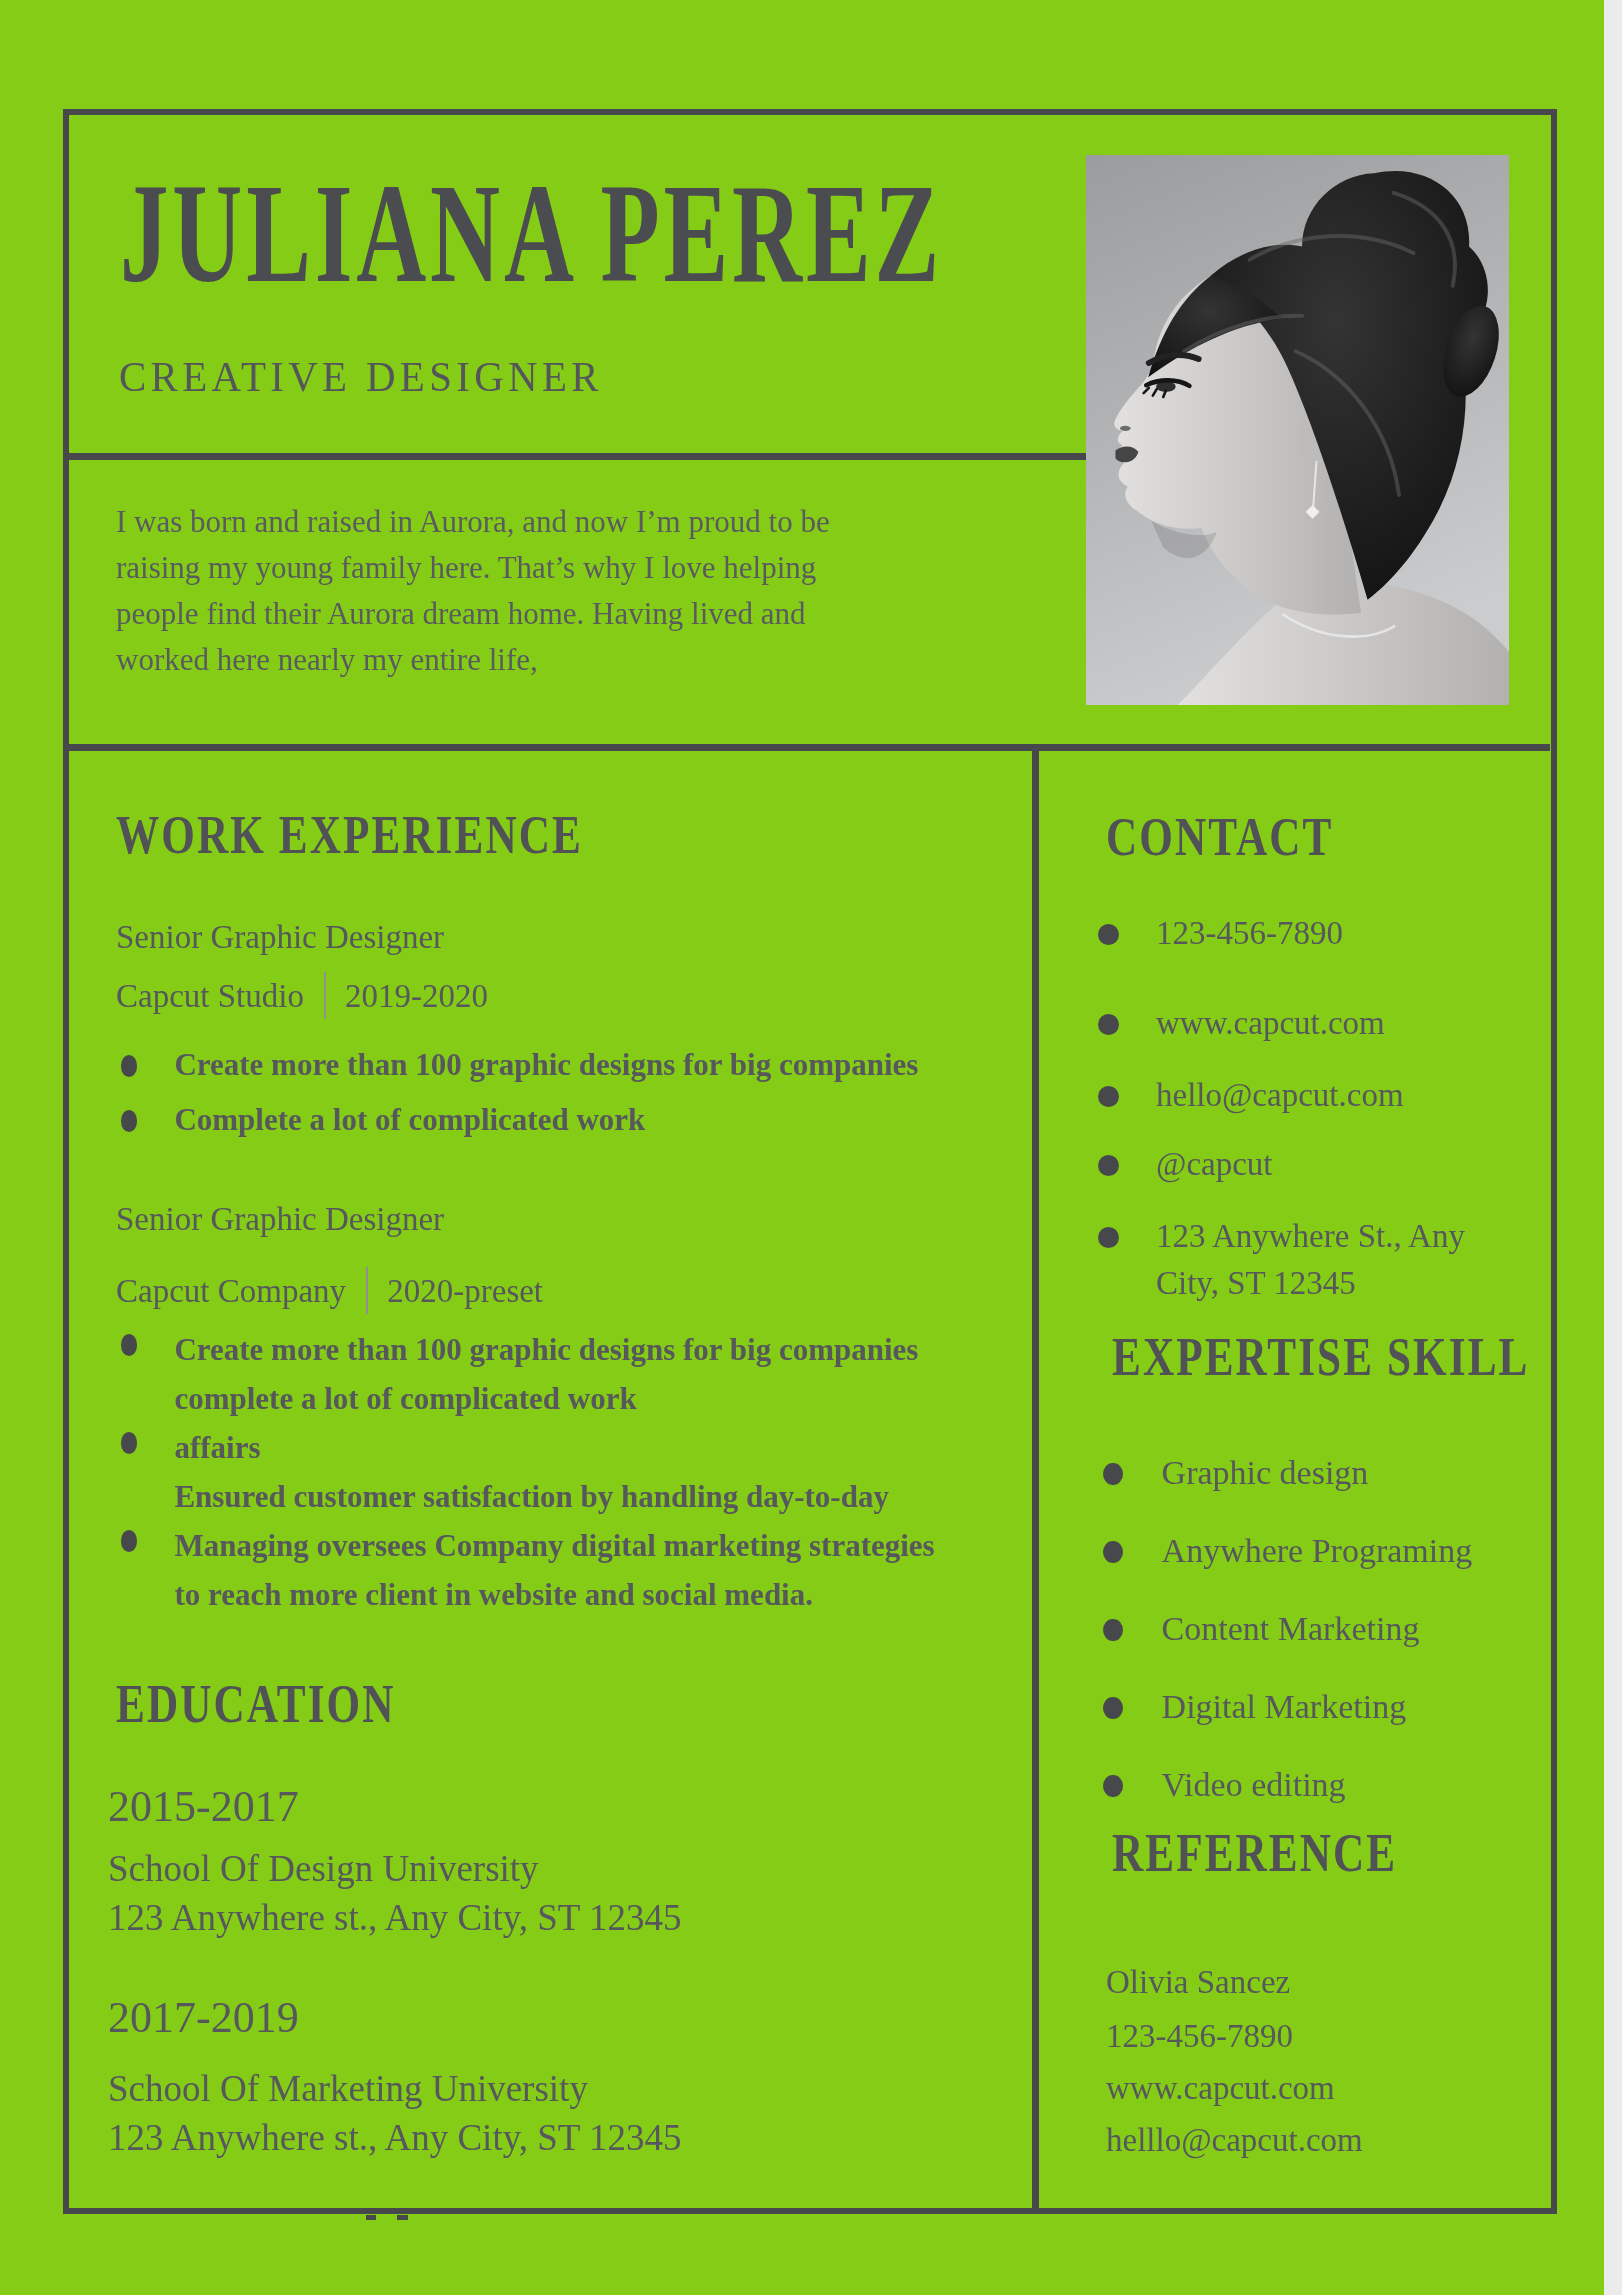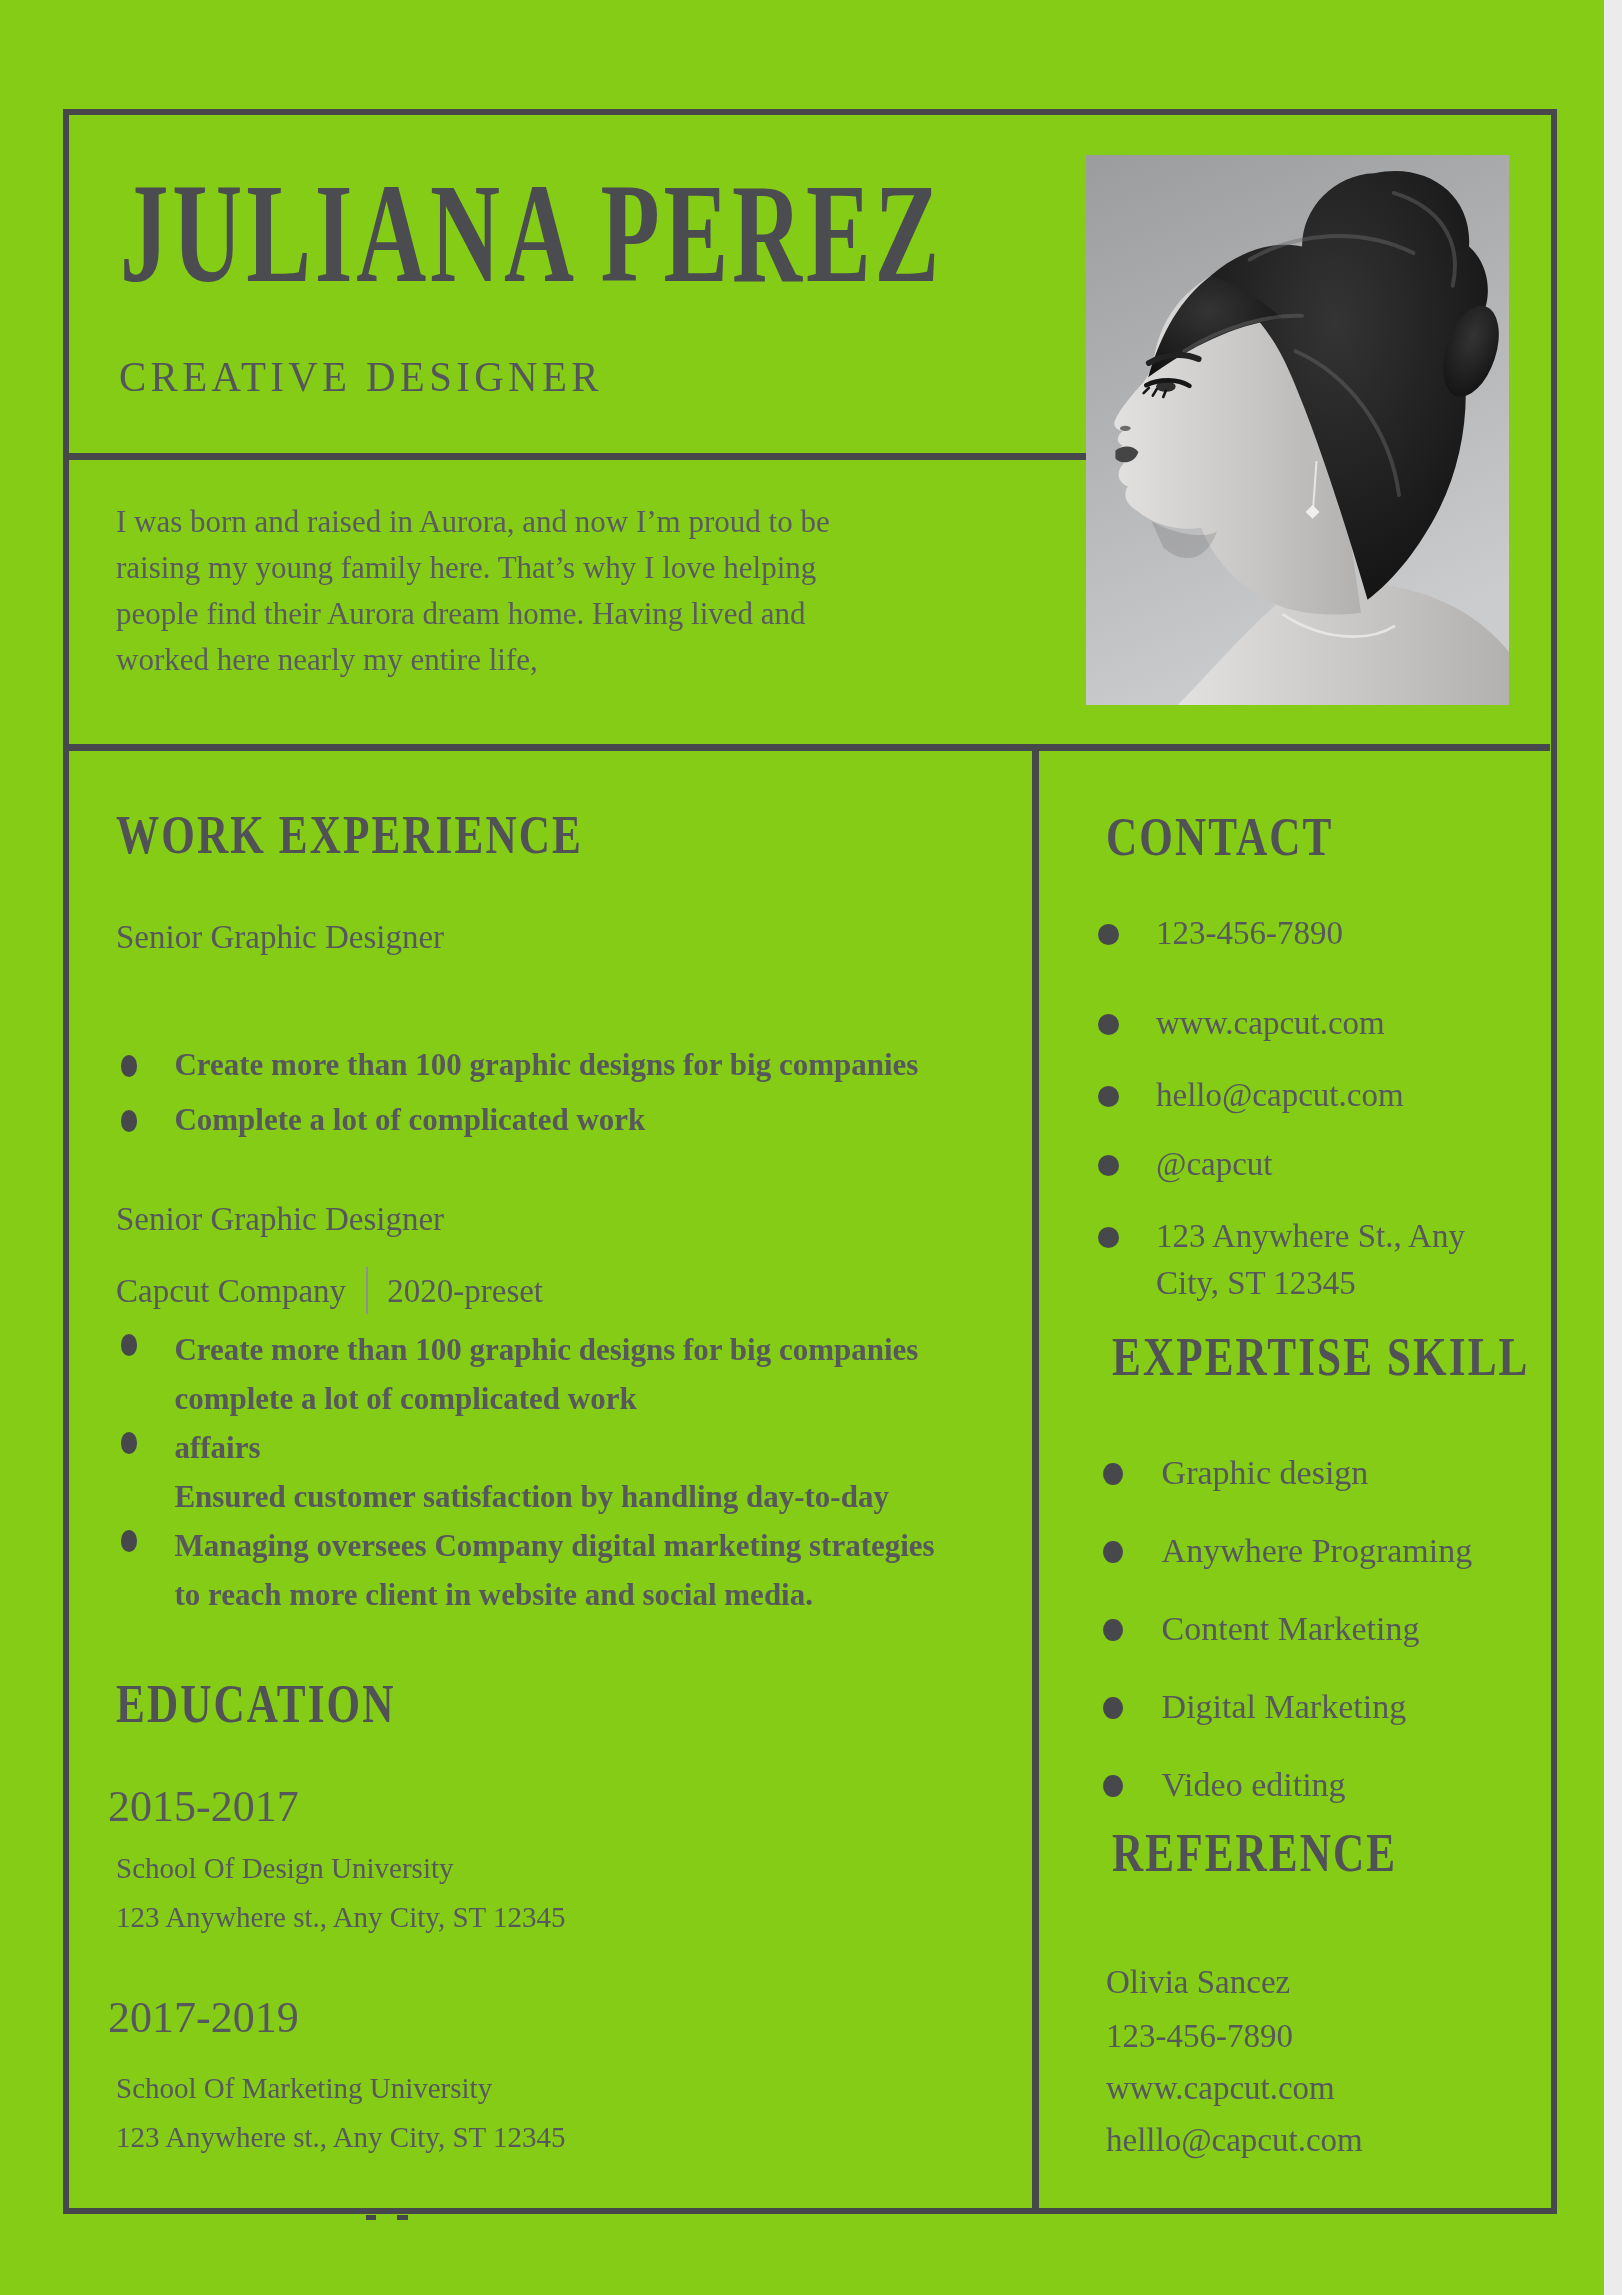--- a/index.html
+++ b/index.html
@@ -78,21 +78,21 @@
   .bullet-dot{
     flex:none;width:16.4px;height:21.6px;border-radius:50%;
     background:#47484b;margin-top:9.2px;margin-right:37px;
   }
   .bullet-text{font-size:31px;line-height:49px;color:#57585c;}
   #job1-bullets .bullet-text{line-height:38px;}
 
   .edu-period{position:absolute;left:108px;font-size:44px;color:#57585c;}
   #edu1-period{top:1781px;}
   #edu2-period{top:1992px;}
-  .edu-block{position:absolute;left:116px;font-size:29px;line-height:49px;color:#57585c;}
+  .edu-block{position:absolute;left:108px;font-size:37px;line-height:49px;color:#57585c;}
   #edu1-block{top:1844px;}
   #edu2-block{top:2064px;}
 
   
   .contact-list{position:absolute;left:1098px;top:910px;margin:0;padding:0;list-style:none;width:393px;}
   .contact-item{display:flex;}
   .contact-item .dot{
     flex:none;width:21px;height:21px;border-radius:50%;
     background:#47484b;margin-top:14.4px;margin-right:37px;
   }
@@ -189,20 +189,23 @@
       <path d="M300 702 C360 742 430 746 472 720" fill="none" stroke="#eaeaea" stroke-width="4" opacity="0.85"></path>
     </svg>
   </div>
 
   <div class="divider" id="divider-main"></div>
   <div class="divider" id="divider-vertical"></div>
 
   <div class="sec-heading" id="work-heading">WORK EXPERIENCE</div>
 
   <div class="job-title" id="job1-title">Senior Graphic Designer</div>
+  <div class="job-company" id="job1-company">
+    <span>Capcut Studio</span><span class="bar-divider"></span><span>2019-2020</span>
+  </div>
   <ul class="bullet-list" id="job1-bullets">
     <li class="bullet-item">
       <span class="bullet-dot"></span>
       <span class="bullet-text">Create more than 100 graphic designs for big companies</span>
     </li>
     <li class="bullet-item">
       <span class="bullet-dot"></span>
       <span class="bullet-text">Complete a lot of complicated work</span>
     </li>
   </ul>

